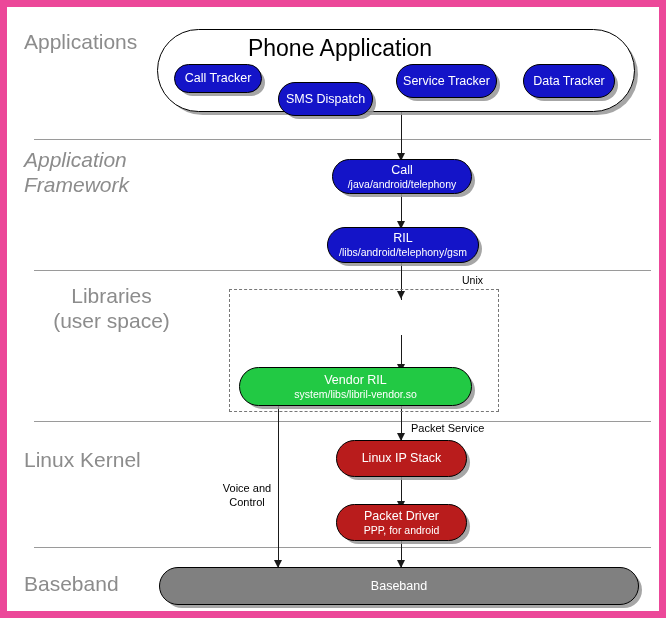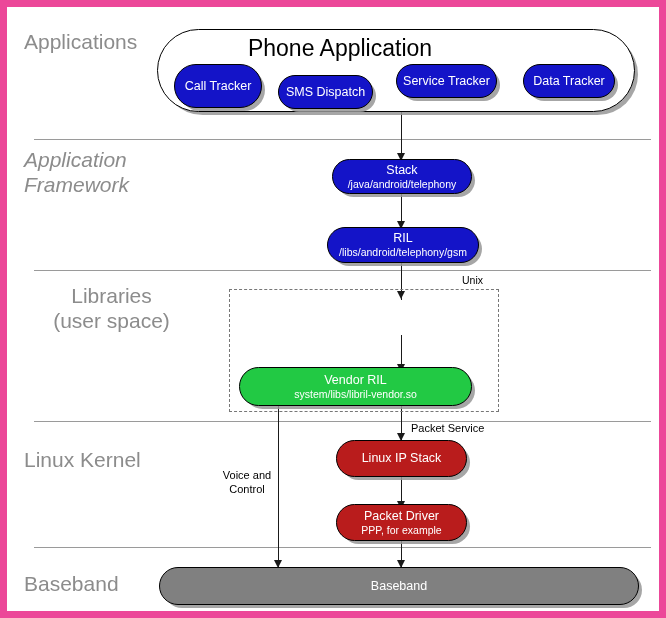--- a/index.html
+++ b/index.html
@@ -176,66 +176,66 @@
 
   <div class="vline" style="left:394px; top:533px; height:28px;"></div>
   <div class="arrowhead" style="left:390px; top:553px;"></div>
 
   <div class="vline" style="left:271px; top:398px; height:163px;"></div>
   <div class="arrowhead" style="left:267px; top:553px;"></div>
 
   <div id="phone-app-container"></div>
   <div id="phone-app-title">Phone Application</div>
 
-  <div class="node blue app-chip" style="left:167px; top:57px; width:88px; height:44px;justify-content:center;">
+  <div class="node blue app-chip" style="left:167px; top:57px; width:88px; height:29px;justify-content:center;">
     <span class="t1">Call Tracker</span>
   </div>
 
-  <div class="node blue app-chip" style="left:271px; top:68px; width:95px; height:34px;">
+  <div class="node blue app-chip" style="left:271px; top:75px; width:95px; height:34px;">
     <span class="t1">SMS Dispatch</span>
   </div>
 
   <div class="node blue app-chip" style="left:389px; top:57px; width:101px; height:34px;">
     <span class="t1">Service Tracker</span>
   </div>
 
   <div class="node blue app-chip" style="left:516px; top:57px; width:92px; height:34px;">
     <span class="t1">Data Tracker</span>
   </div>
 
   <div class="node blue" style="left:325px; top:152px; width:140px; height:35px;">
-    <span class="t1">Stack</span>
+    <span class="t1">Call</span>
     <span class="t2">/java/android/telephony</span>
   </div>
 
   <div class="node blue" style="left:320px; top:220px; width:152px; height:36px;">
     <span class="t1">RIL</span>
     <span class="t2">/libs/android/telephony/gsm</span>
   </div>
 
   <div id="unix-box"></div>
   <div id="unix-label">Unix</div>
 
 
   <div class="node green" style="left:232px; top:360px; width:233px; height:39px;">
     <span class="t1">Vendor RIL</span>
     <span class="t2">system/libs/libril-vendor.so</span>
   </div>
 
   <div class="edge-label" style="left:404px; top:414px; text-align:left;">Packet Service</div>
 
-  <div class="edge-label" style="left:209px; top:461px; width:62px;">Voice and
+  <div class="edge-label" style="left:209px; top:474px; width:62px;">Voice and
 Control</div>
 
   <div class="node red" style="left:329px; top:433px; width:131px; height:37px;">
     <span class="t1">Linux IP Stack</span>
   </div>
 
   <div class="node red" style="left:329px; top:497px; width:131px; height:37px;">
     <span class="t1">Packet Driver</span>
-    <span class="t2">PPP, for example</span>
+    <span class="t2">PPP, for android</span>
   </div>
 
   <div class="node gray" style="left:152px; top:560px; width:480px; height:38px;">
     <span class="t1">Baseband</span>
   </div>
 
 </div>
 
 </body></html>

